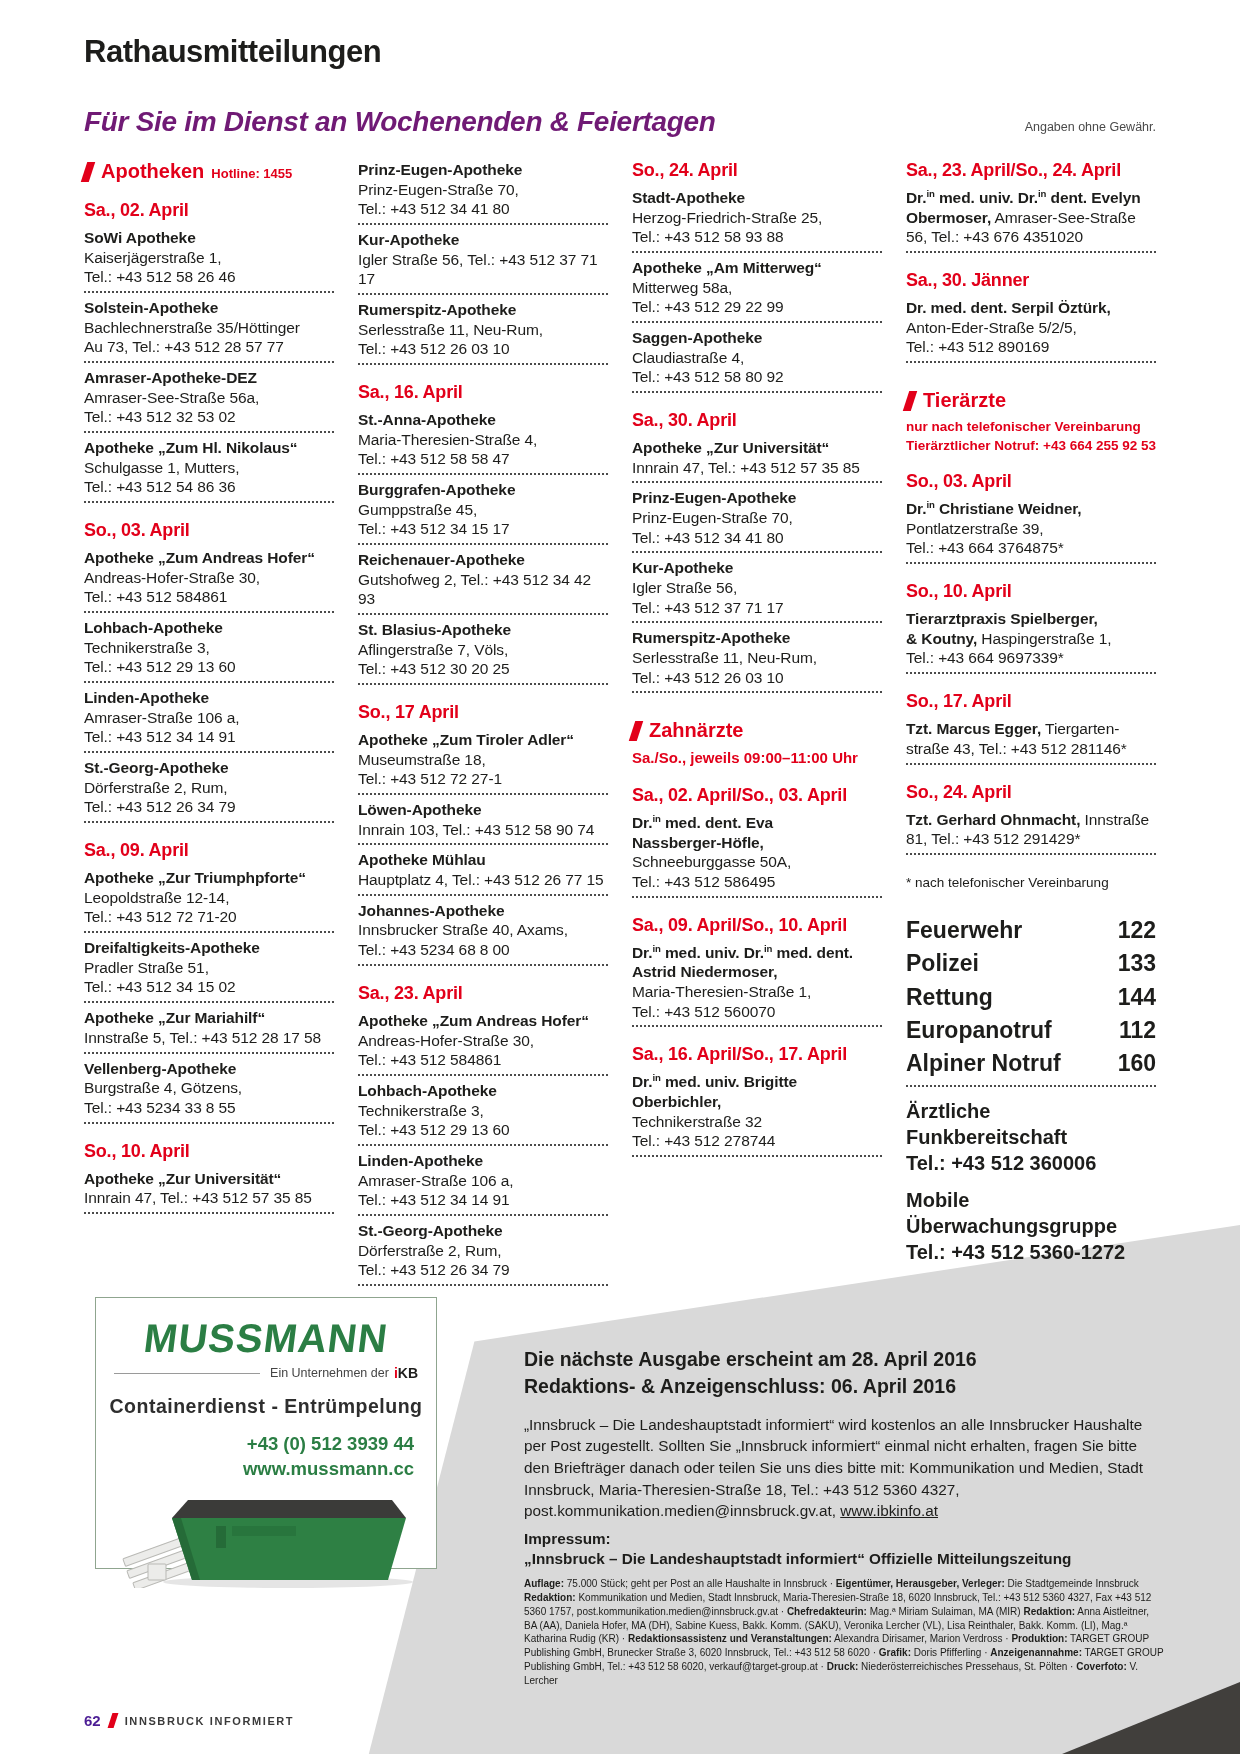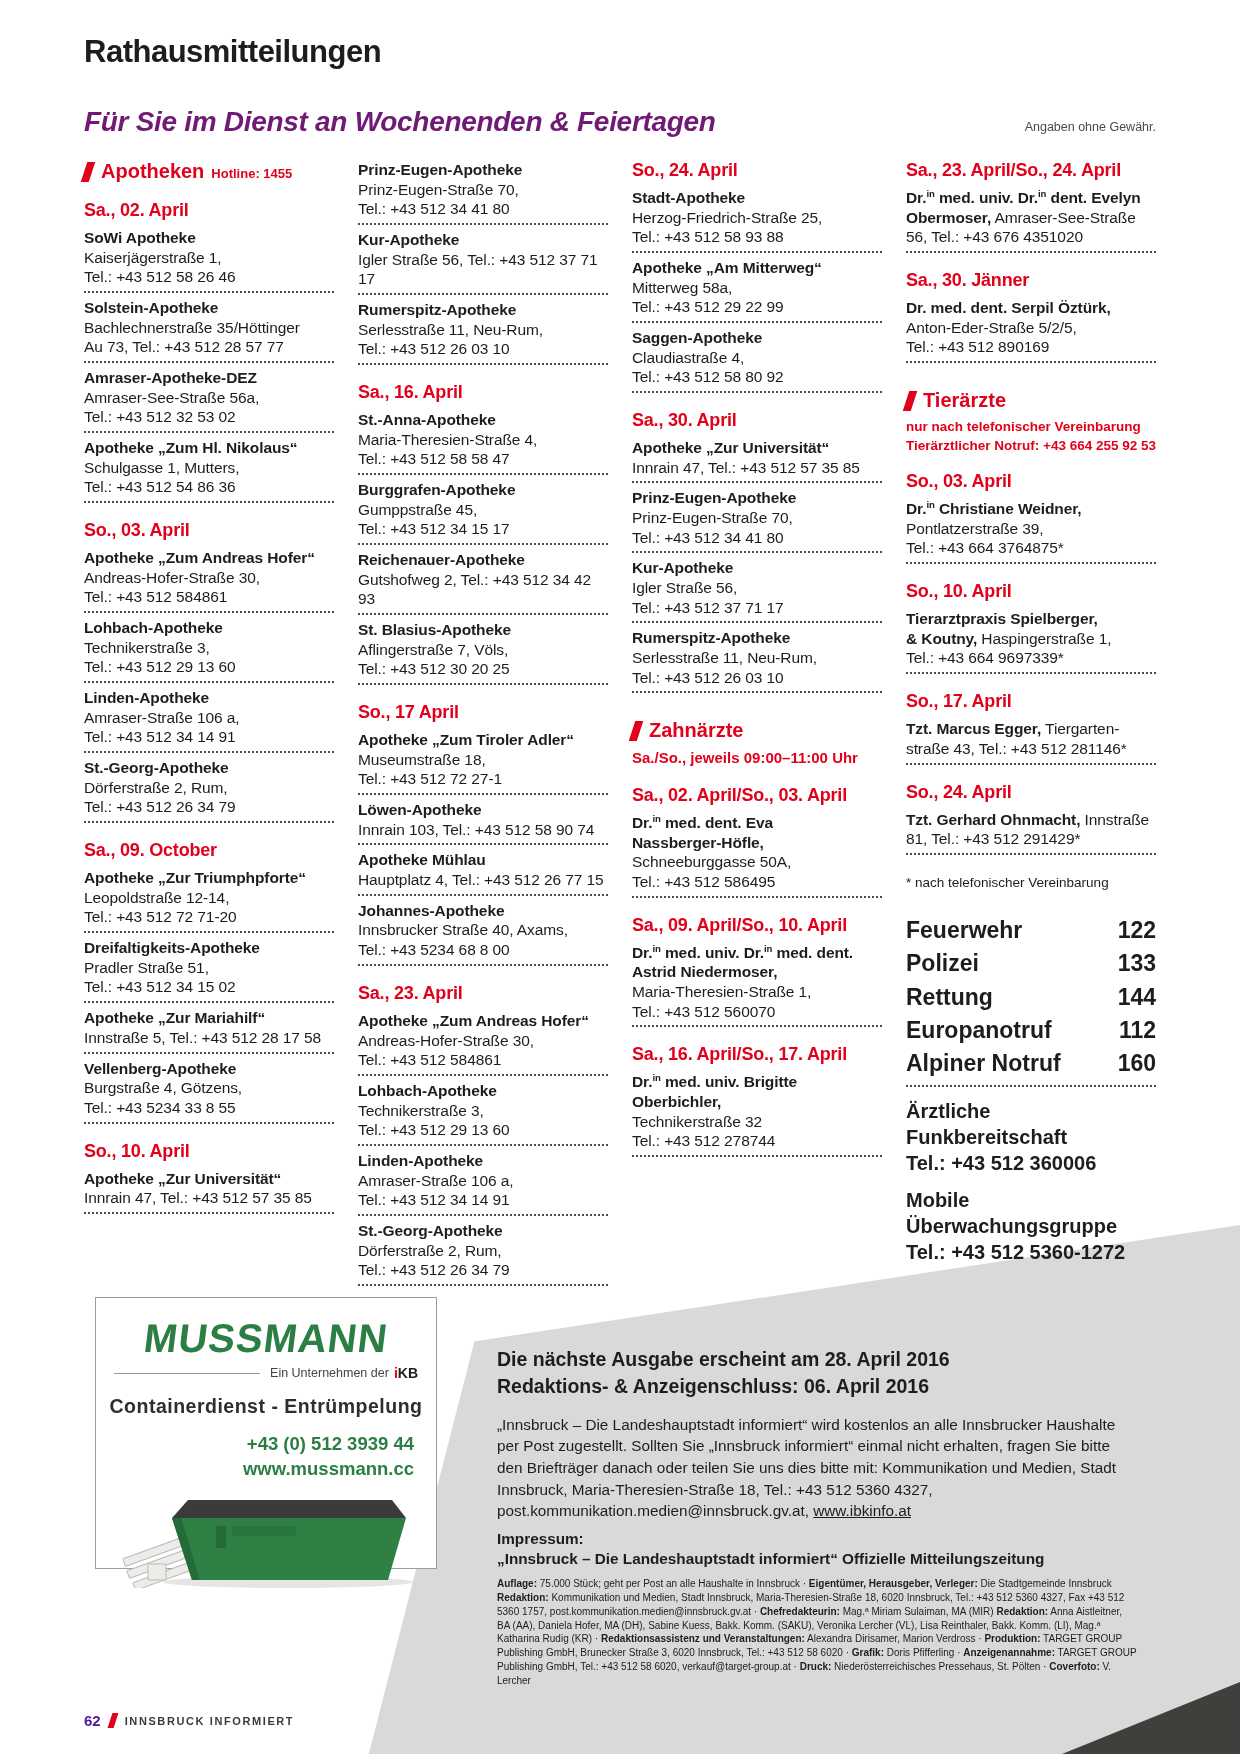--- a/index.html
+++ b/index.html
@@ -46,21 +46,21 @@
   .ad-line{flex:1;border-top:1.5px solid #9a9a9a;margin-right:10px;}
   .ad-tag{font-size:12.5px;color:#444;white-space:nowrap;}
   .ad-ikb{font-size:14px;font-weight:800;margin-left:5px;white-space:nowrap;}
   .ikb-i{color:#e2001a;}
   .ikb-kb{color:#1d1d1b;}
   .ad-service{font-size:19.5px;font-weight:800;color:#2e2e2e;letter-spacing:0.5px;text-align:center;margin-top:14px;}
   .ad-contact{text-align:right;margin:14px 10px 0 0;}
   .ad-phone,.ad-web{font-size:18.5px;font-weight:800;color:#2b7e44;line-height:1.35;}
   .ad-art{display:block;margin:2px auto 0;}
   
-  .bottom-info{position:absolute;left:497px;top:1346px;width:640px;z-index:2;}
+  .bottom-info{position:absolute;left:524px;top:1346px;width:640px;z-index:2;}
   .bi-head{font-size:19.5px;font-weight:800;line-height:1.4;color:#1d1d1b;}
   .bi-body{font-size:15.3px;line-height:1.42;margin-top:13px;color:#1d1d1b;}
   .bi-link{text-decoration:underline;}
   .bi-imp-label{font-size:15.3px;font-weight:800;margin-top:8px;}
   .bi-imp-title{font-size:15.3px;font-weight:800;margin-top:2px;}
   .bi-imprint{font-size:10px;line-height:1.38;margin-top:9px;color:#1d1d1b;}
   .bi-imprint strong{font-weight:700;}
   
   .footer{position:absolute;left:84px;top:1712px;display:flex;align-items:center;z-index:2;}
   .footer .pagenum{font-size:15px;font-weight:800;color:#4c1d95;}
@@ -101,21 +101,21 @@
         <div class="rule"></div>
         <h3 class="date">So., 03. April</h3>
         <p class="entry"><strong>Apotheke „Zum Andreas Hofer“</strong><br>Andreas-Hofer-Straße 30,<br>Tel.: +43 512 584861</p>
         <div class="rule"></div>
         <p class="entry"><strong>Lohbach-Apotheke</strong><br>Technikerstraße 3,<br>Tel.: +43 512 29 13 60</p>
         <div class="rule"></div>
         <p class="entry"><strong>Linden-Apotheke</strong><br>Amraser-Straße 106 a,<br>Tel.: +43 512 34 14 91</p>
         <div class="rule"></div>
         <p class="entry"><strong>St.-Georg-Apotheke</strong><br>Dörferstraße 2, Rum,<br>Tel.: +43 512 26 34 79</p>
         <div class="rule"></div>
-        <h3 class="date">Sa., 09. October</h3>
+        <h3 class="date">Sa., 09. April</h3>
         <p class="entry"><strong>Apotheke „Zur Triumphpforte“</strong><br>Leopoldstraße 12-14,<br>Tel.: +43 512 72 71-20</p>
         <div class="rule"></div>
         <p class="entry"><strong>Dreifaltigkeits-Apotheke</strong><br>Pradler Straße 51,<br>Tel.: +43 512 34 15 02</p>
         <div class="rule"></div>
         <p class="entry"><strong>Apotheke „Zur Mariahilf“</strong><br>Innstraße 5, Tel.: +43 512 28 17 58</p>
         <div class="rule"></div>
         <p class="entry"><strong>Vellenberg-Apotheke</strong><br>Burgstraße 4, Götzens,<br>Tel.: +43 5234 33 8 55</p>
         <div class="rule"></div>
         <h3 class="date">So., 10. April</h3>
         <p class="entry"><strong>Apotheke „Zur Universität“</strong><br>Innrain 47, Tel.: +43 512 57 35 85</p>

